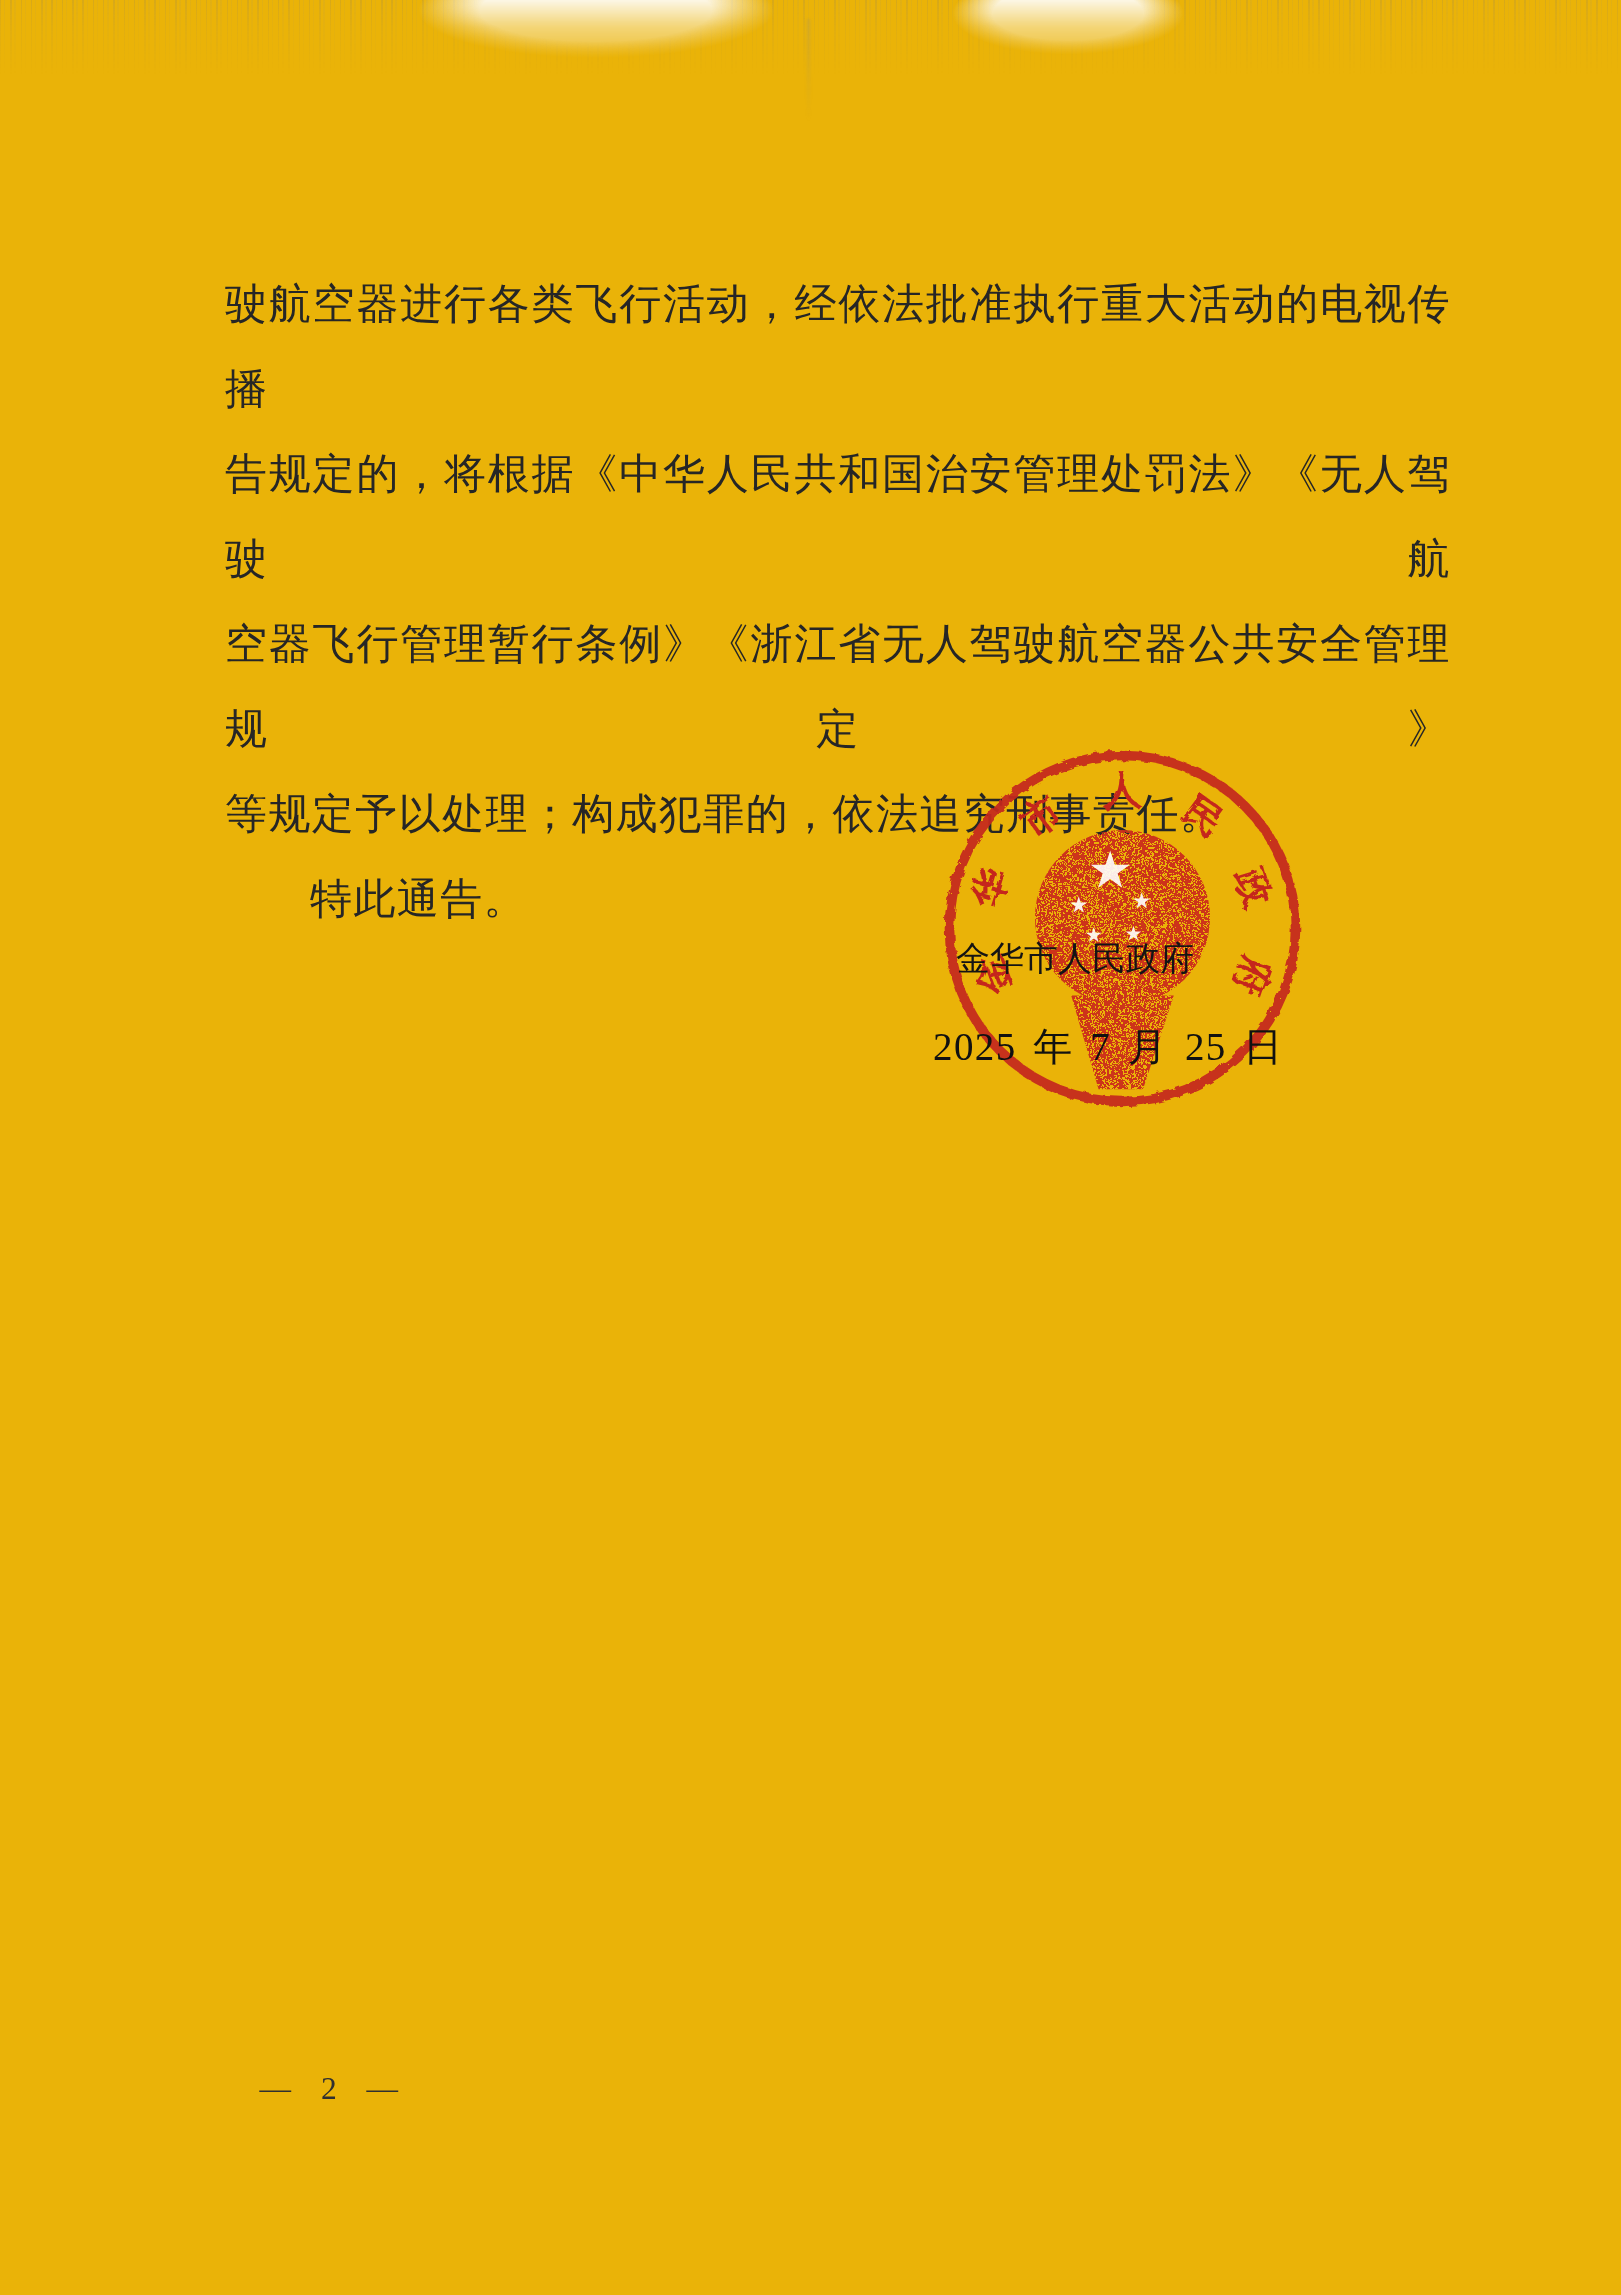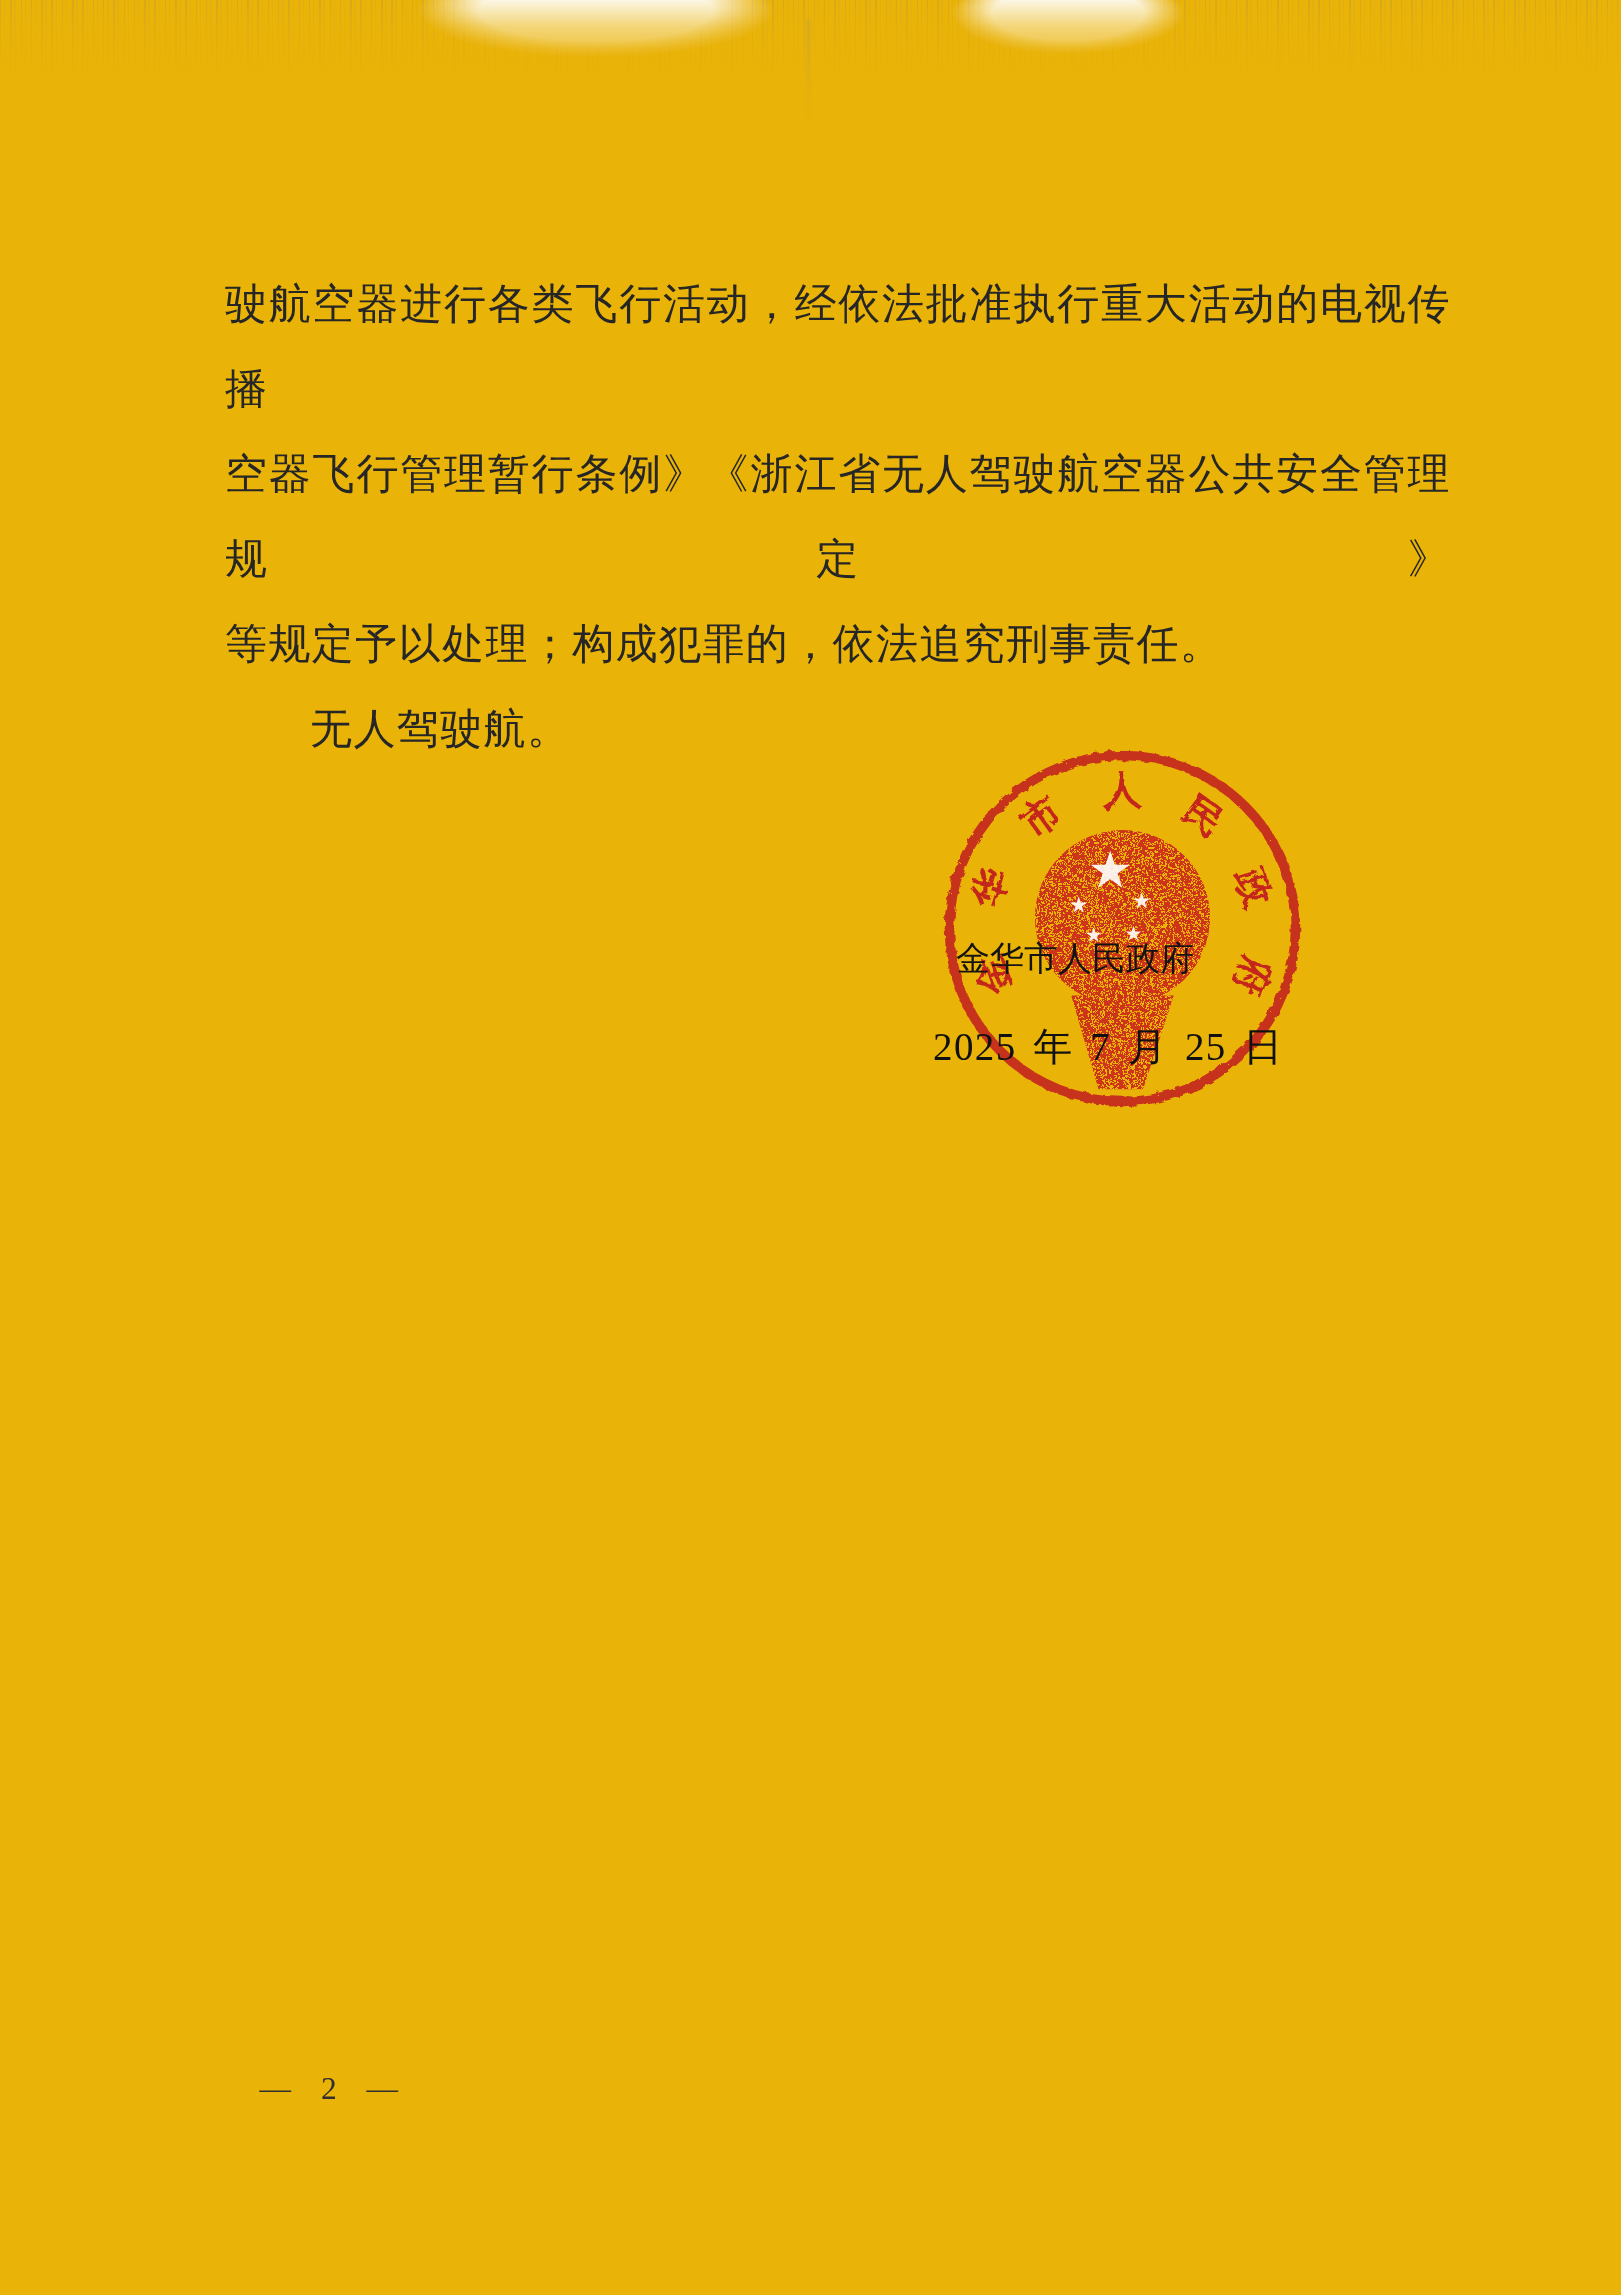--- a/index.html
+++ b/index.html
@@ -65,23 +65,24 @@
 </head>
 <body>
 
 <div class="page">
 
   <div class="scan-noise"></div>
   <div class="scan-streak"></div>
 
   <div class="body-text">
     <div class="line j">驶航空器进行各类飞行活动，经依法批准执行重大活动的电视传播</div>
+    <div class="line j">告规定的，将根据《中华人民共和国治安管理处罚法》《无人驾驶航</div>
     <div class="line j">空器飞行管理暂行条例》《浙江省无人驾驶航空器公共安全管理规定》</div>
     <div class="line">等规定予以处理；构成犯罪的，依法追究刑事责任。</div>
-    <div class="line closing">无人驾驶航。</div>
+    <div class="line closing">特此通告。</div>
   </div>
 
   <svg class="seal" viewBox="0 0 560 560" aria-hidden="true">
     <defs>
       <filter id="stamp" x="-20%" y="-20%" width="140%" height="140%">
         <feTurbulence type="fractalNoise" baseFrequency="0.09" numOctaves="2" seed="5" result="d"></feTurbulence>
         <feDisplacementMap in="SourceGraphic" in2="d" scale="8" result="disp"></feDisplacementMap>
         <feTurbulence type="fractalNoise" baseFrequency="0.22" numOctaves="2" seed="9" result="n"></feTurbulence>
         <feComponentTransfer in="n" result="na">
           <feFuncA type="discrete" tableValues="0 1 1 1 1 1"></feFuncA>

